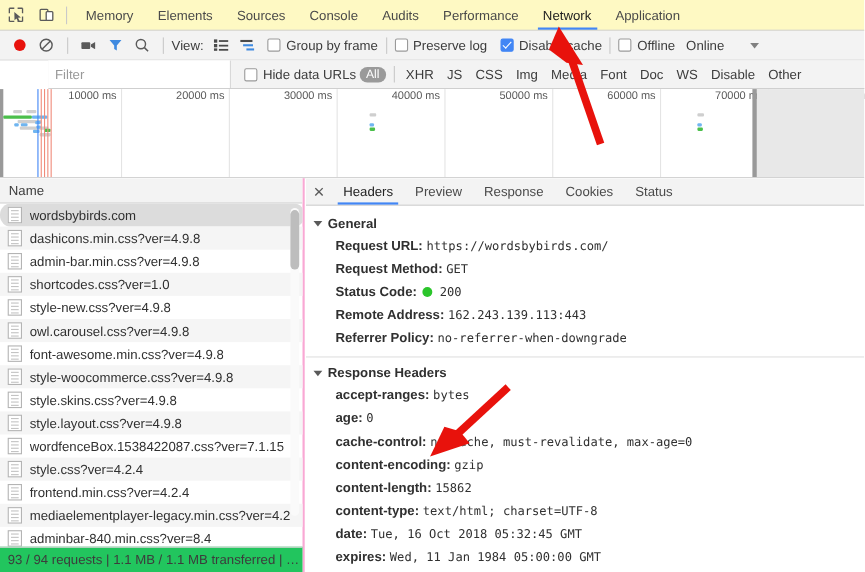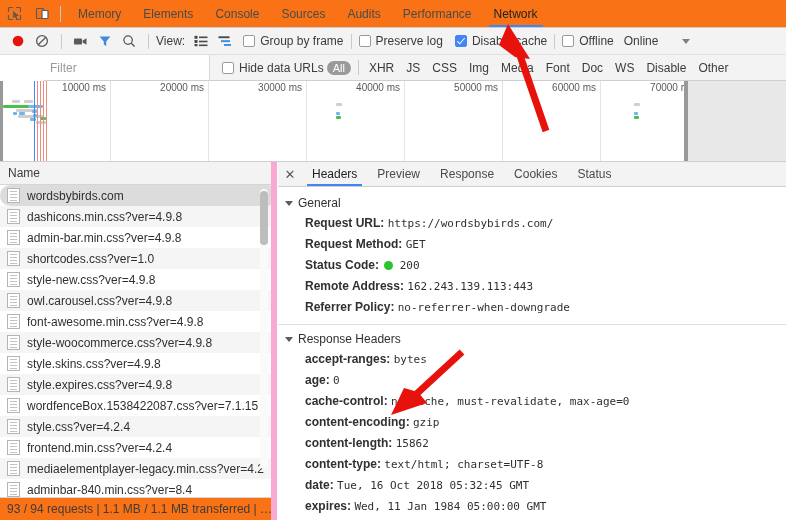--- a/index.html
+++ b/index.html
@@ -14,21 +14,21 @@
     position: relative;
     width: 786px; height: 520px;
     overflow: hidden;
     background: #fff;
   }
 
   
   .tabstrip {
     position: absolute; left: 0; top: 0;
     width: 786px; height: 28px;
-    background: #f97316;
+    background: #fef9c3;
     border-bottom: 1px solid #cdcdcd;
     display: flex; align-items: flex-start;
     box-sizing: border-box;
   }
   .tb-icon {
     width: 28px; height: 27px;
     display: flex; align-items: center; justify-content: center;
     cursor: default;
   }
   .tb-sep {
@@ -188,21 +188,21 @@
   .vline {
     position: absolute; top: 0; bottom: 0;
     width: 1px;
   }
 
   
   .leftpane {
     position: absolute; left: 0; top: 162px;
     width: 277px; height: 358px;
     background: #fff;
-    border-right: 6px solid #f9a8d4;
+    border-right: 2px solid #f9a8d4;
     box-sizing: border-box;
     overflow: hidden;
   }
   .lp-head {
     height: 23px;
     background: #f3f3f3;
     border-bottom: 1px solid #d5d5d5;
     display: flex; align-items: center;
     padding-left: 8px;
     font-size: 12px;
@@ -254,21 +254,21 @@
   .lp-thumb {
     position: absolute;
     right: 3px; top: 29px;
     width: 8px; height: 54px;
     background: #bdbdbd;
     border-radius: 4px;
   }
   .lp-status {
     position: absolute; left: 0; bottom: 0;
     width: 277px; height: 23px;
-    background: #f97316;
+    background: #22c55e;
     border-top: 1px solid #d5d5d5;
     display: flex; align-items: center;
     padding-left: 7px;
     font-size: 12px;
     color: #3c3c3c;
     box-sizing: border-box;
     white-space: nowrap;
     overflow: hidden;
   }
 
@@ -313,21 +313,21 @@
   .rp-body {
     position: absolute; left: 0; top: 25px;
     width: 508px; height: 333px;
     overflow: hidden;
     padding-top: 6px;
     box-sizing: border-box;
   }
   .sect-title {
     display: flex; align-items: center;
     font-size: 12px;
-    font-weight: normal;
+    font-weight: bold;
     color: #303030;
     padding-left: 7px;
     height: 20px;
   }
   .tri {
     width: 0; height: 0;
     border-left: 4.5px solid transparent;
     border-right: 4.5px solid transparent;
     border-top: 5px solid #5a5a5a;
     margin-right: 5px;
@@ -387,33 +387,36 @@
       </svg>
     </div>
     <div class="tb-sep"></div>
     <div class="tab">
         <span>Memory</span>
       </div>
     <div class="tab">
         <span>Elements</span>
       </div>
     <div class="tab">
+        <span>Sources</span>
+      </div>
+    <div class="tab">
         <span>Console</span>
-      </div>
-    <div class="tab">
-        <span>Sources</span>
       </div>
     <div class="tab">
         <span>Audits</span>
       </div>
     <div class="tab">
         <span>Performance</span>
       </div>
     <div class="tab active">
         <span>Network</span>
+      </div>
+    <div class="tab">
+        <span>Application</span>
       </div>
   </div>
 
   <div class="toolbar">
     <div class="tbtn">
       <svg width="14" height="14" viewBox="0 0 14 14">
           <circle cx="7" cy="7" r="5.3" fill="#e8120c"></circle>
         </svg>
     </div>
     <div class="tbtn">
@@ -597,21 +600,21 @@
       <div class="row">
         <span class="fileicon"></span>
         <span class="row-name">style-woocommerce.css?ver=4.9.8</span>
       </div>
       <div class="row">
         <span class="fileicon"></span>
         <span class="row-name">style.skins.css?ver=4.9.8</span>
       </div>
       <div class="row">
         <span class="fileicon"></span>
-        <span class="row-name">style.expires.css?ver=4.9.8</span>
+        <span class="row-name">style.layout.css?ver=4.9.8</span>
       </div>
       <div class="row">
         <span class="fileicon"></span>
         <span class="row-name">wordfenceBox.1538422087.css?ver=7.1.15</span>
       </div>
       <div class="row">
         <span class="fileicon"></span>
         <span class="row-name">style.css?ver=4.2.4</span>
       </div>
       <div class="row">

